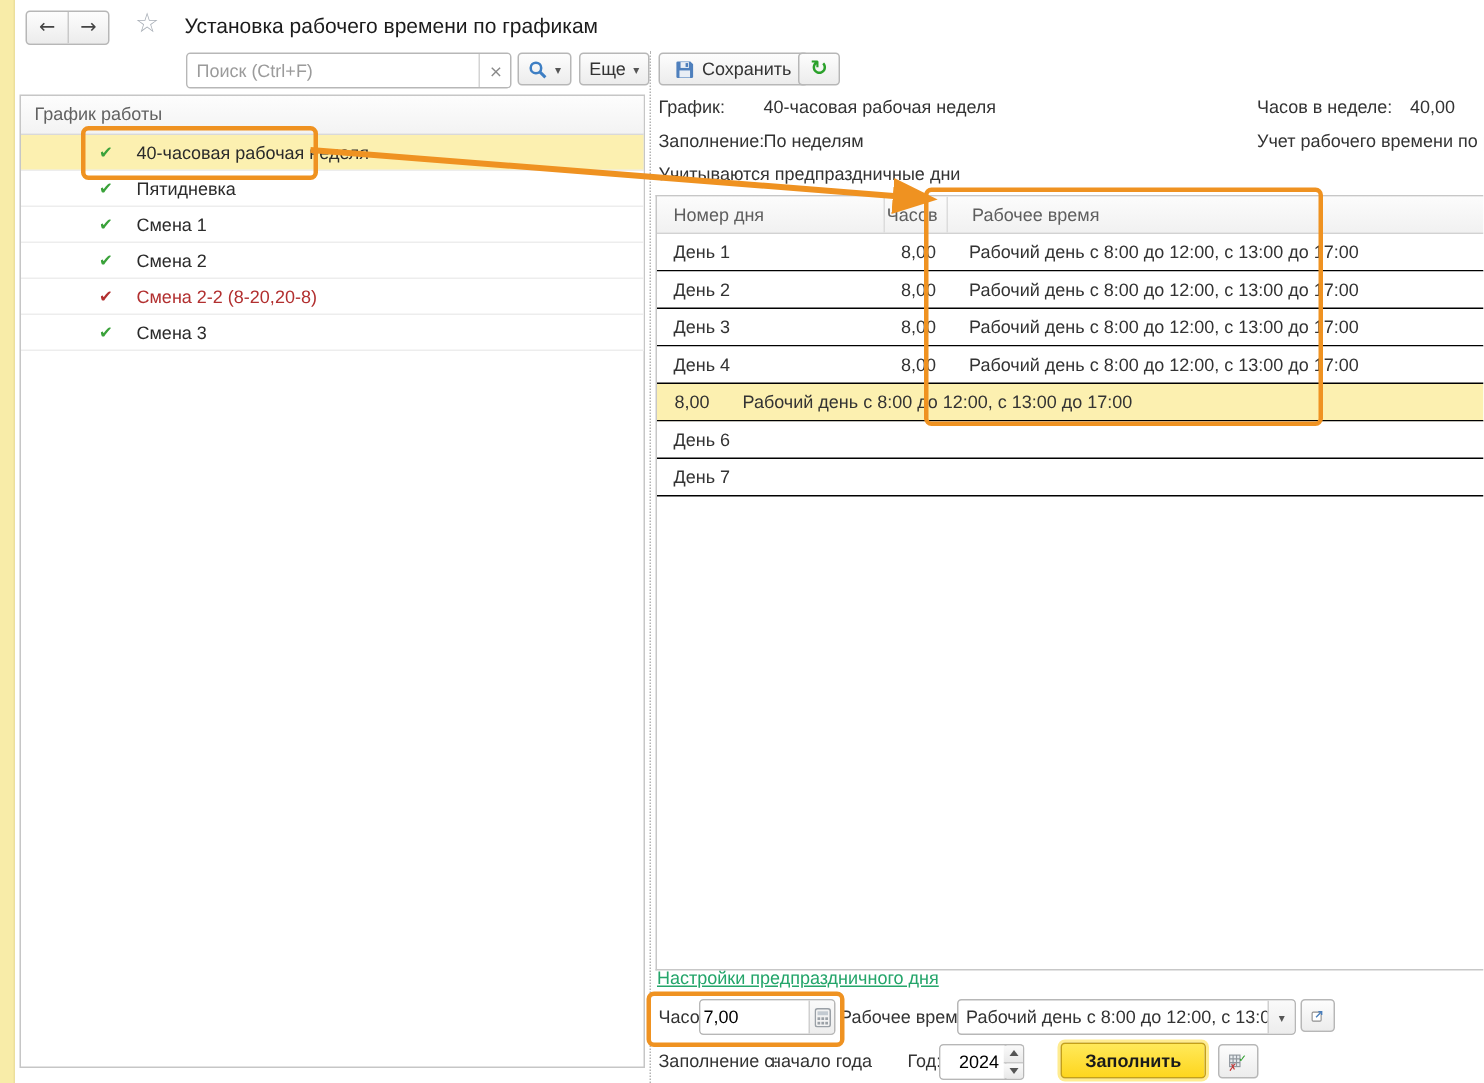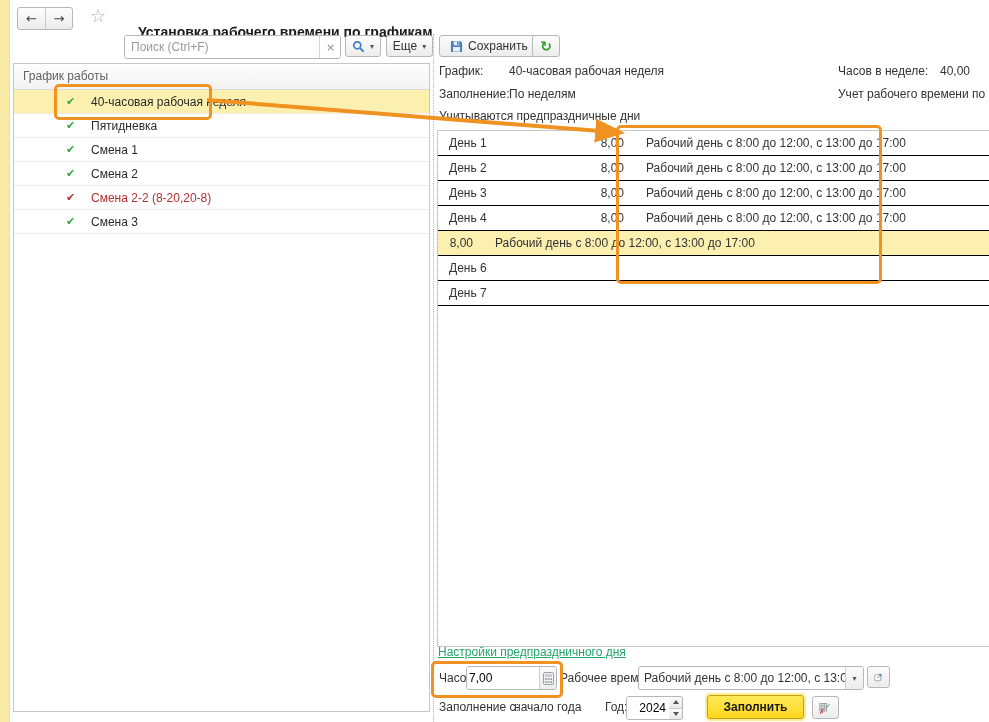--- a/index.html
+++ b/index.html
@@ -8,21 +8,21 @@
   .glyph{font-family:"DejaVu Sans",sans-serif}
 
   
   .stripe{position:absolute;left:0;top:0;width:9px;height:100%;background:#f8eca8;border-right:1px solid #ecdf9c}
 
   
   .navgroup{position:absolute;left:17px;top:7px;display:flex;height:21px;border:1px solid #b7b7b7;border-radius:3px;overflow:hidden;background:linear-gradient(#fdfdfd,#ececec)}
   .navgroup button{width:27px;border:none;background:transparent;font-size:13px;color:#444;cursor:pointer;font-family:"DejaVu Sans",sans-serif;line-height:19px}
   .navgroup button + button{border-left:1px solid #c9c9c9}
   .star{position:absolute;left:90px;top:5px;font-size:18px;color:#aab0b8;cursor:pointer}
-  .title{position:absolute;left:122px;top:8px;font-size:14px;font-weight:bold;color:#1b1b1b;white-space:nowrap;margin:16px}
+  .title{position:absolute;left:122px;top:8px;font-size:14px;font-weight:normal;color:#1b1b1b;white-space:nowrap;margin:1px}
 
   
   .searchbox{position:absolute;left:124px;top:35px;width:215px;height:22px;border:1px solid #b7b7b7;border-radius:3px;display:flex;background:#fff;overflow:hidden}
   .searchbox input{flex:1;border:none;outline:none;padding:0 6px;font:inherit;color:#0f172a;min-width:0}
   .searchbox input::placeholder{color:#9b9b9b}
   .search-clear{width:21px;border:none;border-left:1px solid #d4d4d4;background:#fff;color:#8a8a8a;font-size:11px;cursor:pointer}
   .btn{display:inline-flex;align-items:center;justify-content:center;gap:5px;background:linear-gradient(#fdfdfd,#ececec);border:1px solid #b7b7b7;border-radius:3px;font:inherit;color:#333;cursor:pointer}
   #btn-search-options{position:absolute;left:345px;top:35px;width:36px;height:22px}
   #btn-more{position:absolute;left:386px;top:35px;width:47px;height:22px}
   #btn-save{position:absolute;left:439px;top:35px;height:22px;padding:1px 10px}
@@ -165,20 +165,25 @@
   <span class="ilabel" id="lbl-grafik">График:</span>
   <span class="ilabel" id="val-grafik">40-часовая рабочая неделя</span>
   <span class="ilabel" id="lbl-hweek">Часов в неделе:</span>
   <span class="ilabel" id="val-hweek">40,00</span>
   <span class="ilabel" id="lbl-fill">Заполнение:</span>
   <span class="ilabel" id="val-fill">По неделям</span>
   <span class="ilabel" id="note-track">Учет рабочего времени по расп</span>
   <span class="ilabel" id="note-prehol">Учитываются предпраздничные дни</span>
 
   <div class="table">
+    <div class="tr head">
+      <div class="td c1">Номер дня</div>
+      <div class="td c2">Часов</div>
+      <div class="td c3">Рабочее время</div>
+    </div>
     <div class="tr">
       <div class="td c1">День 1</div>
       <div class="td c2">8,00</div>
       <div class="td c3">Рабочий день с 8:00 до 12:00, с 13:00 до 17:00</div>
     </div>
     <div class="tr">
       <div class="td c1">День 2</div>
       <div class="td c2">8,00</div>
       <div class="td c3">Рабочий день с 8:00 до 12:00, с 13:00 до 17:00</div>
     </div>

